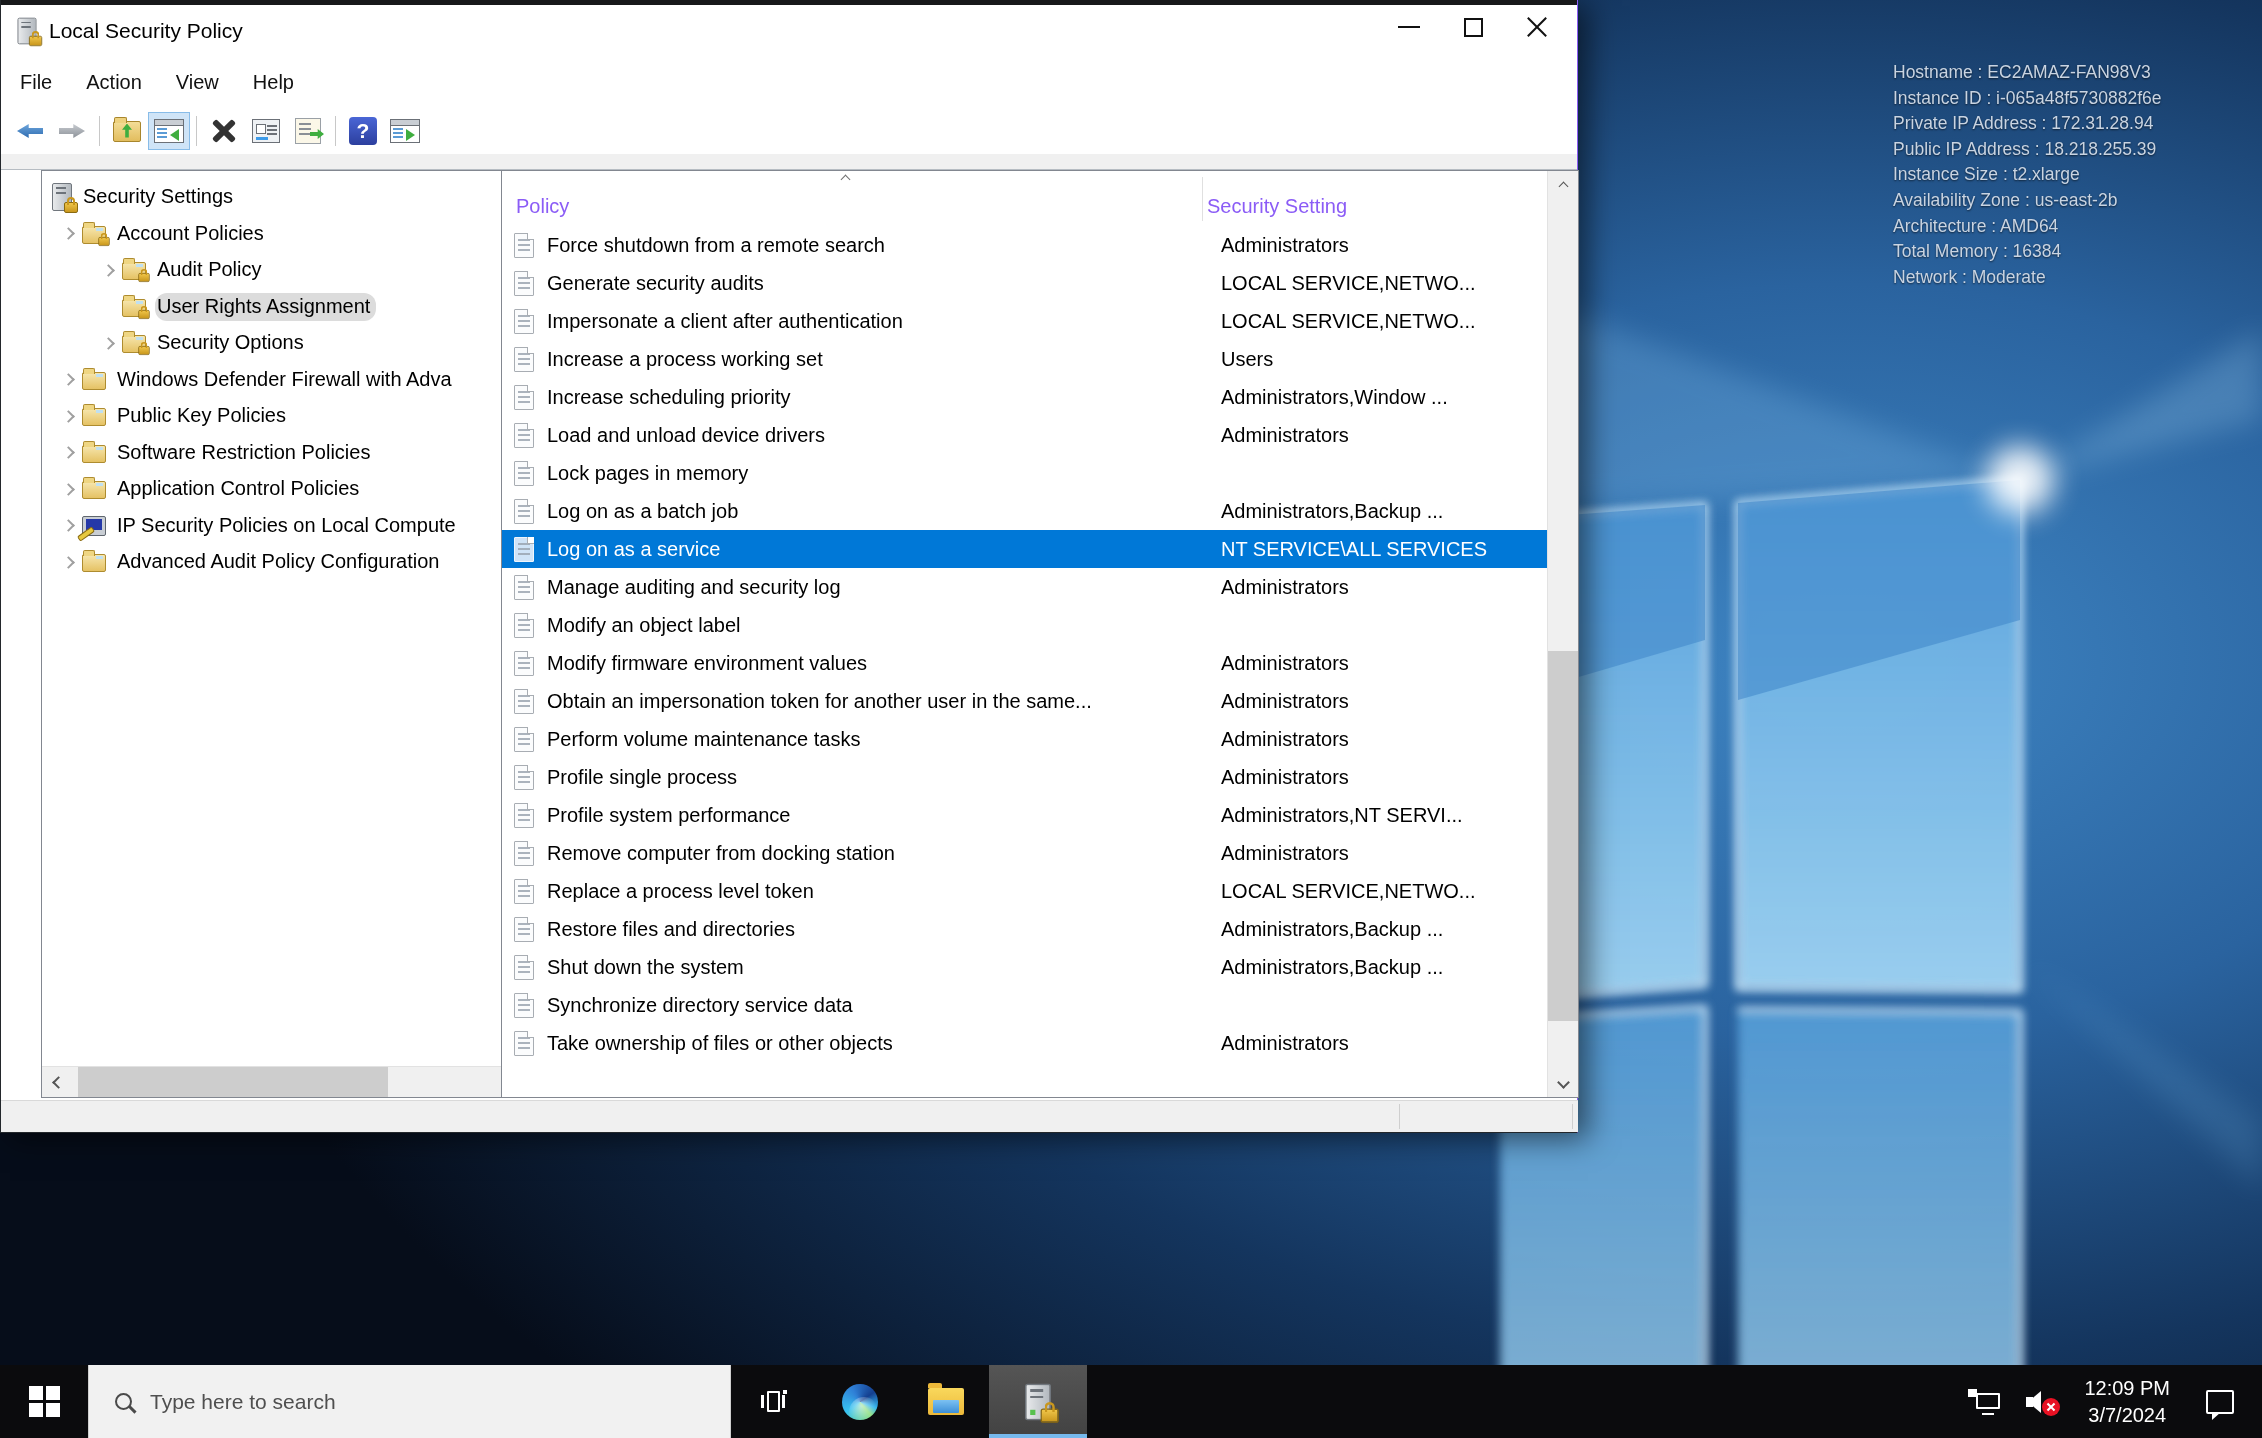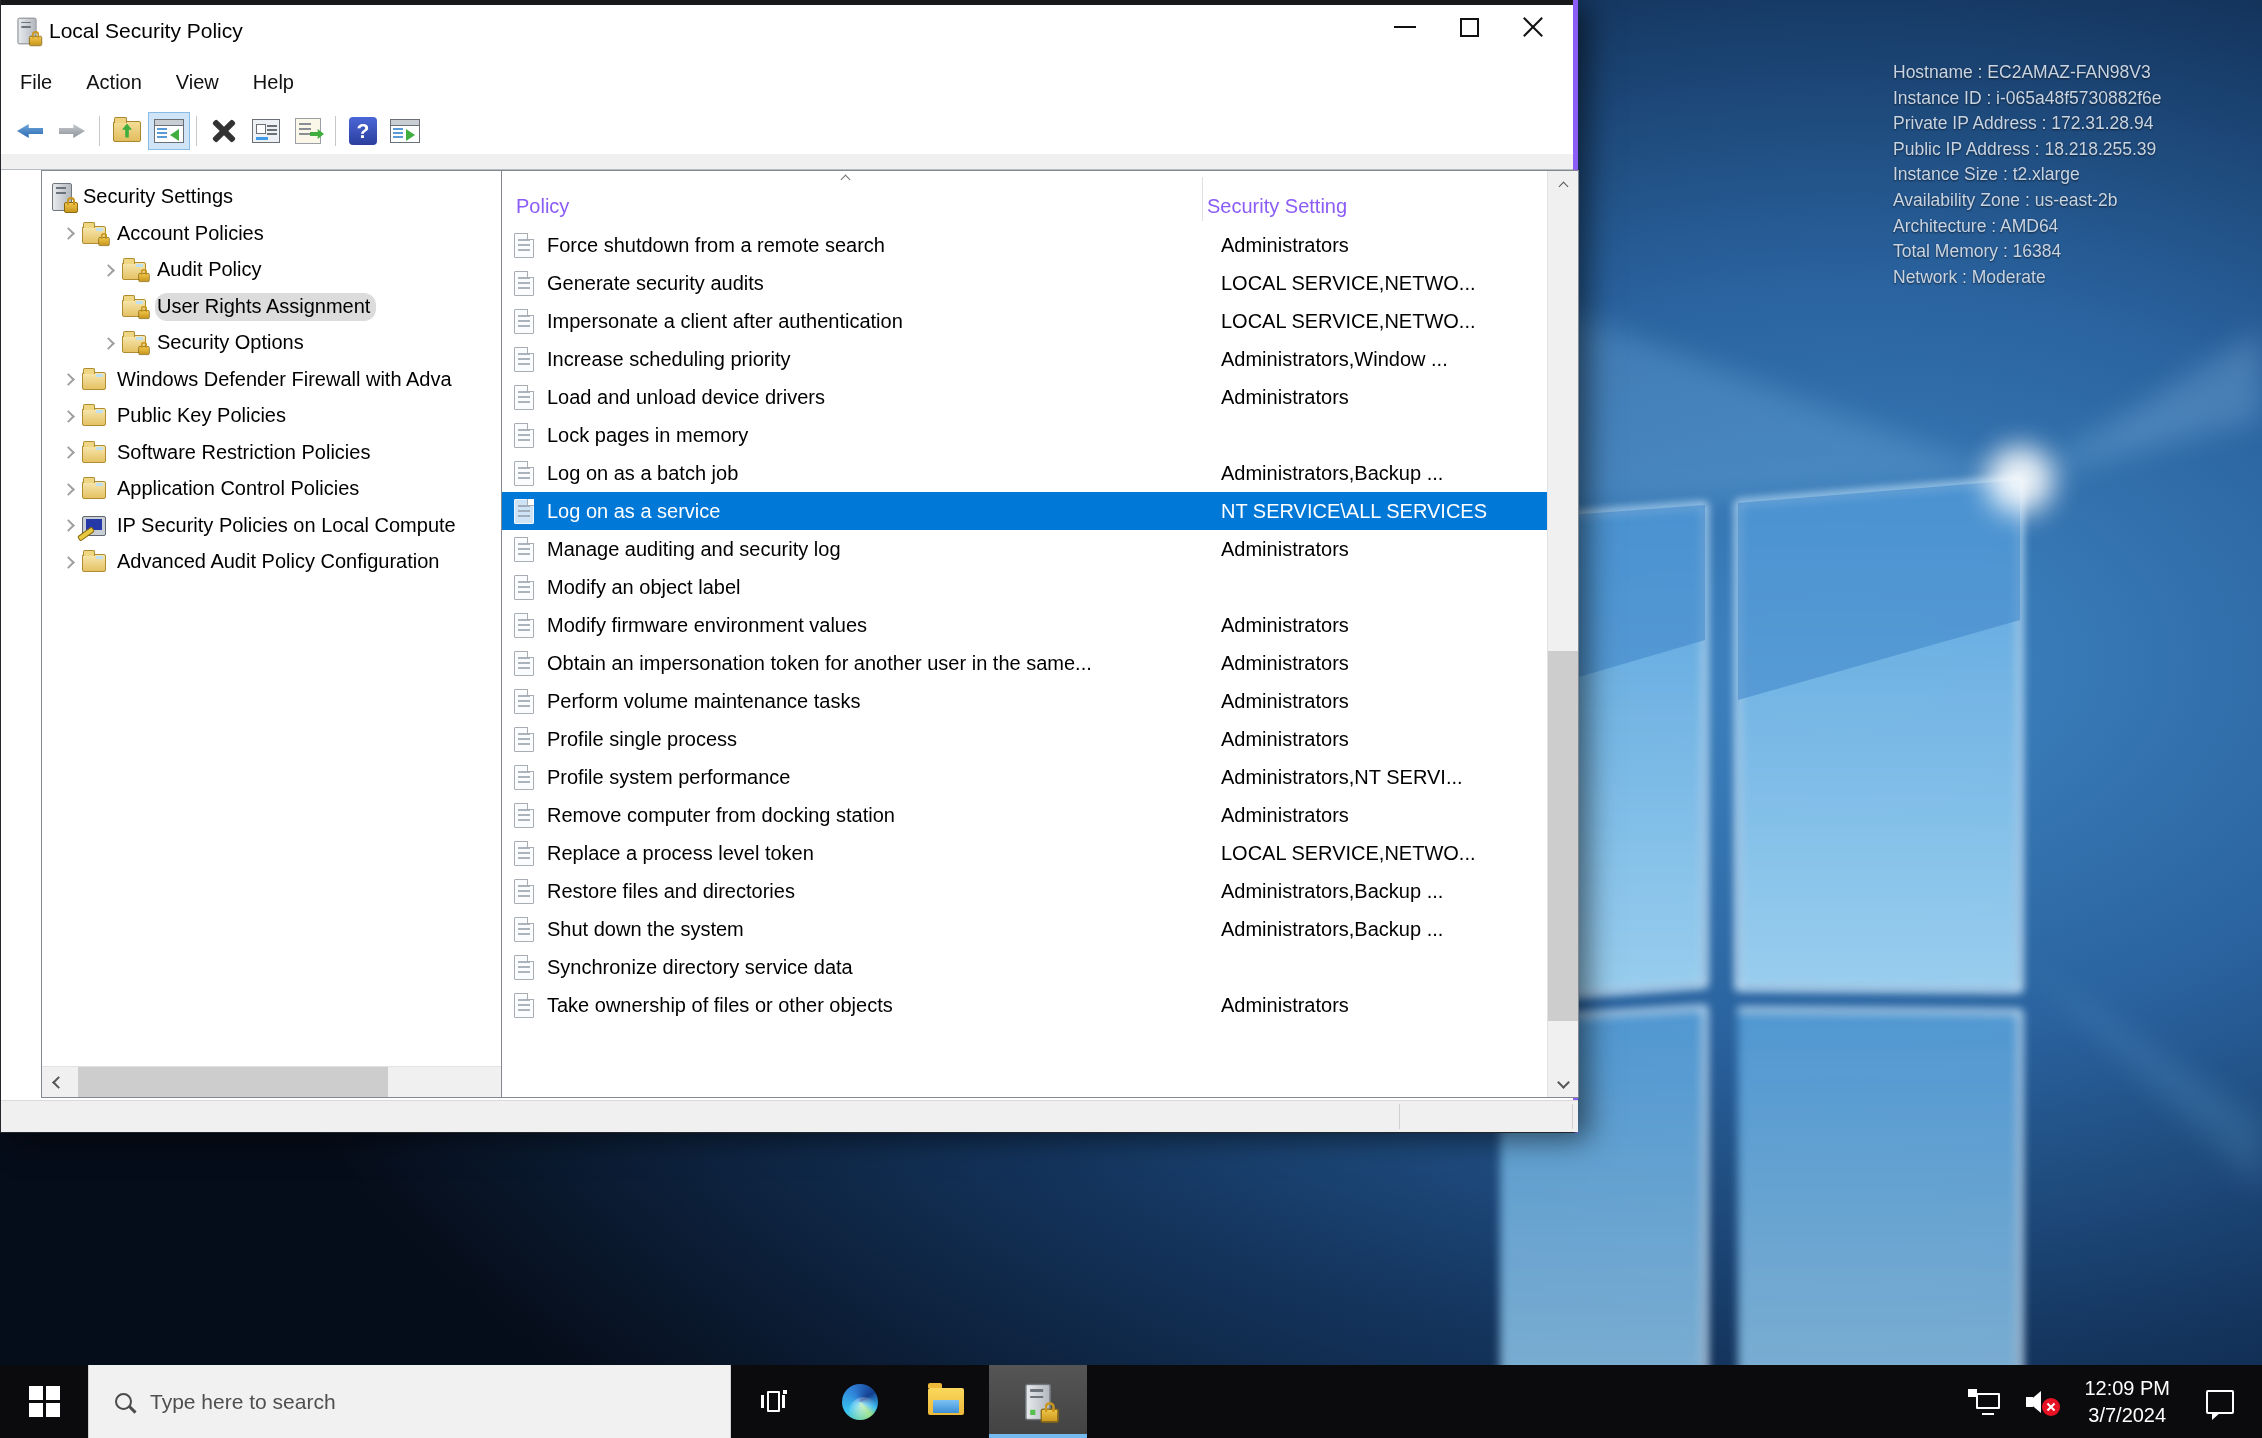--- a/index.html
+++ b/index.html
@@ -9,21 +9,21 @@
 
   
   #screen { position:relative; width:2262px; height:1438px; overflow:hidden; }
   #wallpaper { left:0; top:0; width:2262px; height:1438px; z-index:0; }
 
   
   #ec2-info { left:1893px; top:60px; z-index:1; color:#c9d4e2; font-size:17.5px; line-height:25.6px; text-shadow:0 1px 2px rgba(0,0,0,.6); }
 
   
   #win { left:0; top:0; width:1578px; height:1133px; background:#ffffff; z-index:2;
-         border-right:5px solid #8b5cf6; border-bottom:1px solid #23272b; border-left:1px solid #23272b;
+         border-right:1px solid #8b5cf6; border-bottom:1px solid #23272b; border-left:1px solid #23272b;
          box-shadow:10px 6px 28px rgba(0,0,0,.55); }
   #win-topedge { left:0; top:0; width:100%; height:5px; background:#17181a; }
 
   #titlebar { left:0; top:5px; width:100%; height:51px; background:#fff; display:flex; align-items:center; }
   #title-text { margin-left:12px; font-size:21px; color:#000; }
 
   .capbtn { width:64px; height:44px; display:flex; align-items:center; justify-content:center; position:relative; }
   #caption-buttons { position:absolute; right:8px; top:0; height:48px; display:flex; }
   .glyph-min { width:22px; height:2px; background:#111; }
   .glyph-max { width:19px; height:19px; border:2px solid #111; }
@@ -427,20 +427,25 @@
             <span>Generate security audits</span>
             <span class="setting">LOCAL SERVICE,NETWO...</span>
           </div>
         <div class="lrow">
             <span class="pol-ico"></span>
             <span>Impersonate a client after authentication</span>
             <span class="setting">LOCAL SERVICE,NETWO...</span>
           </div>
         <div class="lrow">
             <span class="pol-ico"></span>
+            <span>Increase a process working set</span>
+            <span class="setting">Users</span>
+          </div>
+        <div class="lrow">
+            <span class="pol-ico"></span>
             <span>Increase scheduling priority</span>
             <span class="setting">Administrators,Window ...</span>
           </div>
         <div class="lrow">
             <span class="pol-ico"></span>
             <span>Load and unload device drivers</span>
             <span class="setting">Administrators</span>
           </div>
         <div class="lrow">
             <span class="pol-ico"></span>

